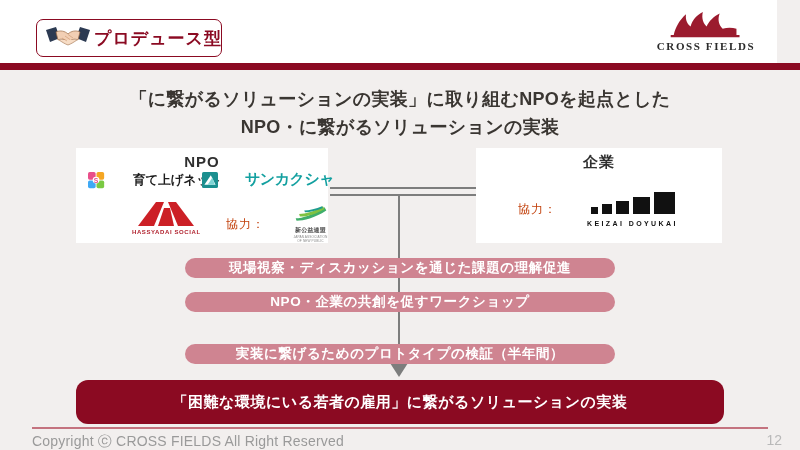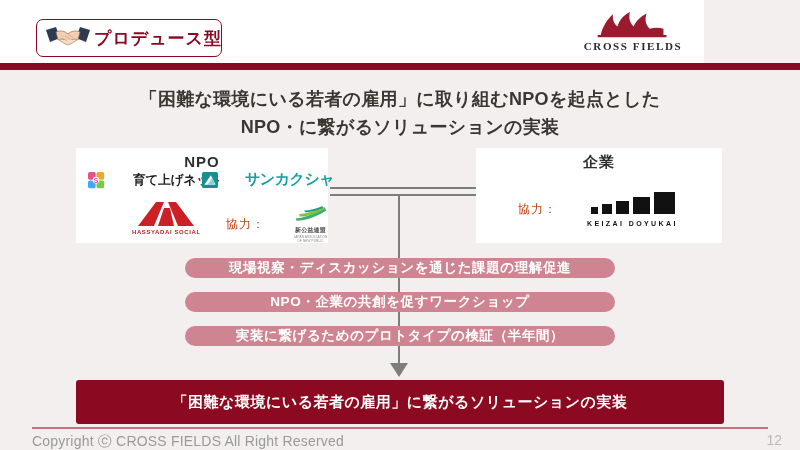--- a/index.html
+++ b/index.html
@@ -4,21 +4,21 @@
 <style>
   html,body{margin:0;padding:0;}
   body{
     width:800px;height:450px;overflow:hidden;
     background:#ffffff;
     font-family:"Liberation Sans","DejaVu Sans",sans-serif;
   }
   #slide{position:relative;width:800px;height:450px;background:#f2efee;}
 
   
-  .header{position:absolute;left:0;top:0;width:704px;height:63px;background:#ffffff;}
+  .header{position:absolute;left:0;top:0;width:777px;height:63px;background:#ffffff;}
   .header-rule{position:absolute;left:0;top:63px;width:800px;height:7px;background:#8b0a22;}
 
   .badge{
     position:absolute;left:36px;top:19px;width:186px;height:38px;
     border:1.5px solid #8b0a22;border-radius:7px;background:#fff;
     display:flex;align-items:center;box-sizing:border-box;padding-left:8px;
   }
   .badge-icon{width:46px;height:26px;flex:0 0 46px;}
   .badge-label{
     font-size:17px;color:#8b0a22;font-weight:600;letter-spacing:1px;
@@ -84,26 +84,26 @@
 
   
   .pill{
     position:absolute;left:185px;width:430px;height:20px;
     background:#cf8491;border-radius:12px;
     display:flex;align-items:center;justify-content:center;
     color:#ffffff;font-size:13.5px;font-weight:700;letter-spacing:.6px;
   }
   #pill0{top:258px;}
   #pill1{top:292px;}
-  #pill2{top:326px;}
+  #pill2{top:344px;}
 
   
   .result{
     position:absolute;left:76px;top:380px;width:648px;height:44px;
-    background:#8b0a22;border-radius:3px;
+    background:#8b0a22;border-radius:12px;
     display:flex;align-items:center;justify-content:center;
     color:#ffffff;font-size:15px;font-weight:700;letter-spacing:.5px;
   }
 
   
   .footer-rule{position:absolute;left:32px;top:427px;width:736px;height:1.5px;background:#c4737f;}
   .copyright{
     position:absolute;left:32px;top:433px;
     font-size:14px;color:#9a9a9a;letter-spacing:.2px;white-space:nowrap;
   }
@@ -132,21 +132,21 @@
       <svg class="brand-mark" viewBox="0 0 120 34">
         <path d="M18 30 C20 20 26 10 34 3 C33 11 36 16 40 19 C42 11 48 4 56 0 C54 9 57 15 61 19 C64 12 70 6 78 2 C75 10 77 17 82 22 C88 20 94 20 100 22 L100 30 Z" fill="#9b1b2e"></path>
         <path d="M14 30 L104 30 L104 33 L14 33 Z" fill="#9b1b2e"></path>
       </svg>
       <div class="brand-name">CROSS FIELDS</div>
     </div>
   </div>
   <div class="header-rule"></div>
 
   <div class="headline">
-    <div>「困難な環境にいる若者の雇用」に取り組むNPOを起点とした</div>
+    <div>「に繋がるソリューションの実装」に取り組むNPOを起点とした</div>
     <div>NPO・に繋がるソリューションの実装</div>
   </div>
 
   <div class="hline" style="left:330px;top:187px;width:148px;"></div>
   <div class="hline" style="left:330px;top:194px;width:148px;"></div>
   <div class="vline" style="left:398px;top:194px;height:172px;"></div>
   <svg style="position:absolute;left:390px;top:363px;width:18px;height:14px;" viewBox="0 0 18 14">
     <path d="M9 14 L0 0 L18 0 Z" fill="#7d7d7d"></path>
   </svg>
 

